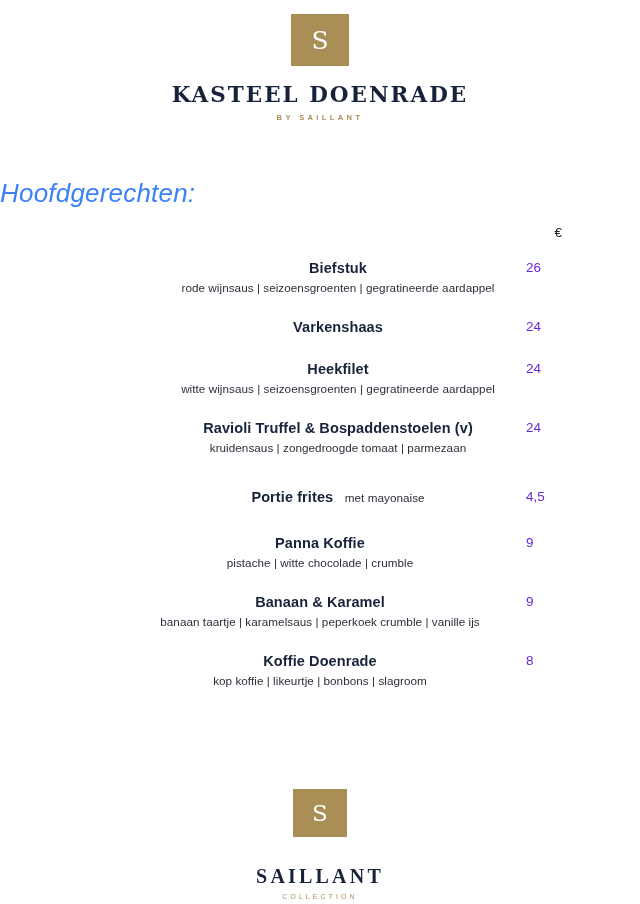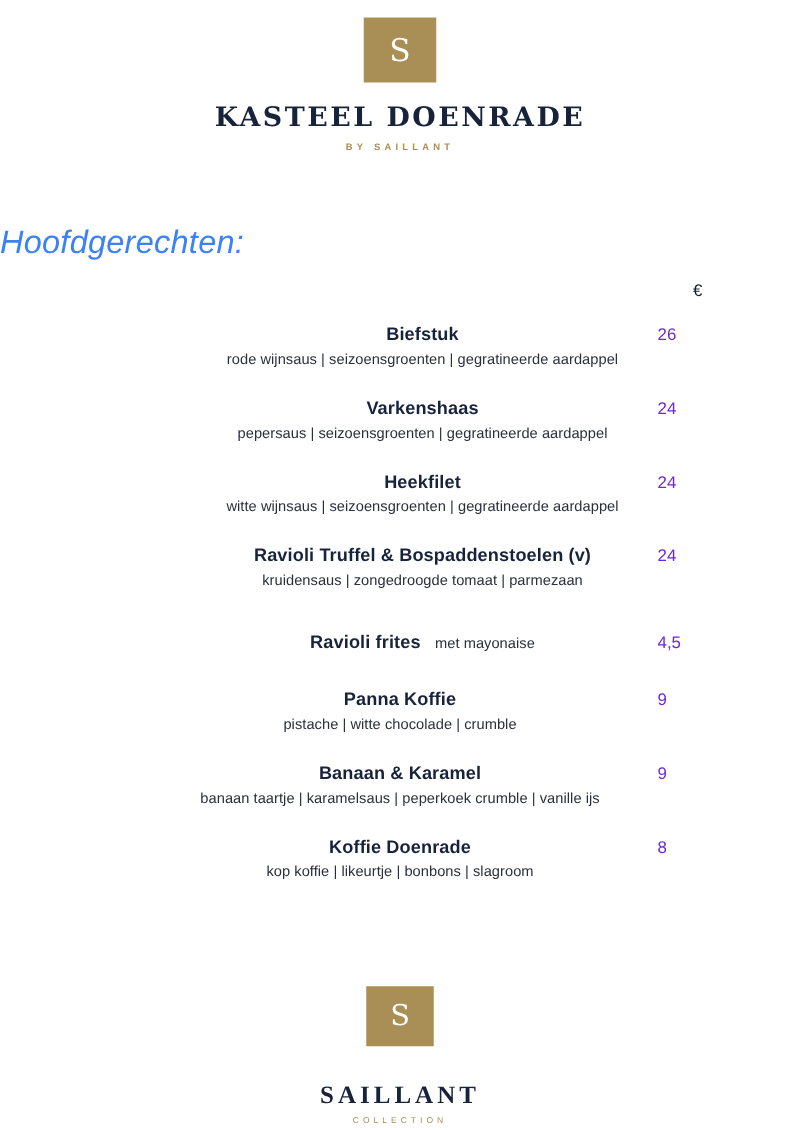--- a/index.html
+++ b/index.html
@@ -188,38 +188,37 @@
   <div class="items" id="mains">
 
     <div class="item">
       <span class="item-name">Biefstuk</span>
       <div class="item-desc">rode wijnsaus | seizoensgroenten | gegratineerde aardappel</div>
       <span class="item-price">26</span>
     </div>
 
     <div class="item">
       <span class="item-name">Varkenshaas</span>
-      <div class="item-desc">pepersaus | seizoensgroenten | gegratineerde aardappel</div>
       <span class="item-price">24</span>
     </div>
 
     <div class="item">
       <span class="item-name">Heekfilet</span>
       <div class="item-desc">witte wijnsaus | seizoensgroenten | gegratineerde aardappel</div>
       <span class="item-price">24</span>
     </div>
 
     <div class="item">
       <span class="item-name">Ravioli Truffel &amp; Bospaddenstoelen (v)</span>
       <div class="item-desc">kruidensaus | zongedroogde tomaat | parmezaan</div>
       <span class="item-price">24</span>
     </div>
 
     <div class="item" style="margin-top:34px;">
-      <span class="item-name">Ravioli frites</span>
+      <span class="item-name">Portie frites</span>
       <span class="item-desc inline">met mayonaise</span>
       <span class="item-price">4,5</span>
     </div>
 
   </div>
 
 
   <div class="items" id="desserts" style="margin-top:28px;">
 
     <div class="item" style="margin-bottom:24px;">

